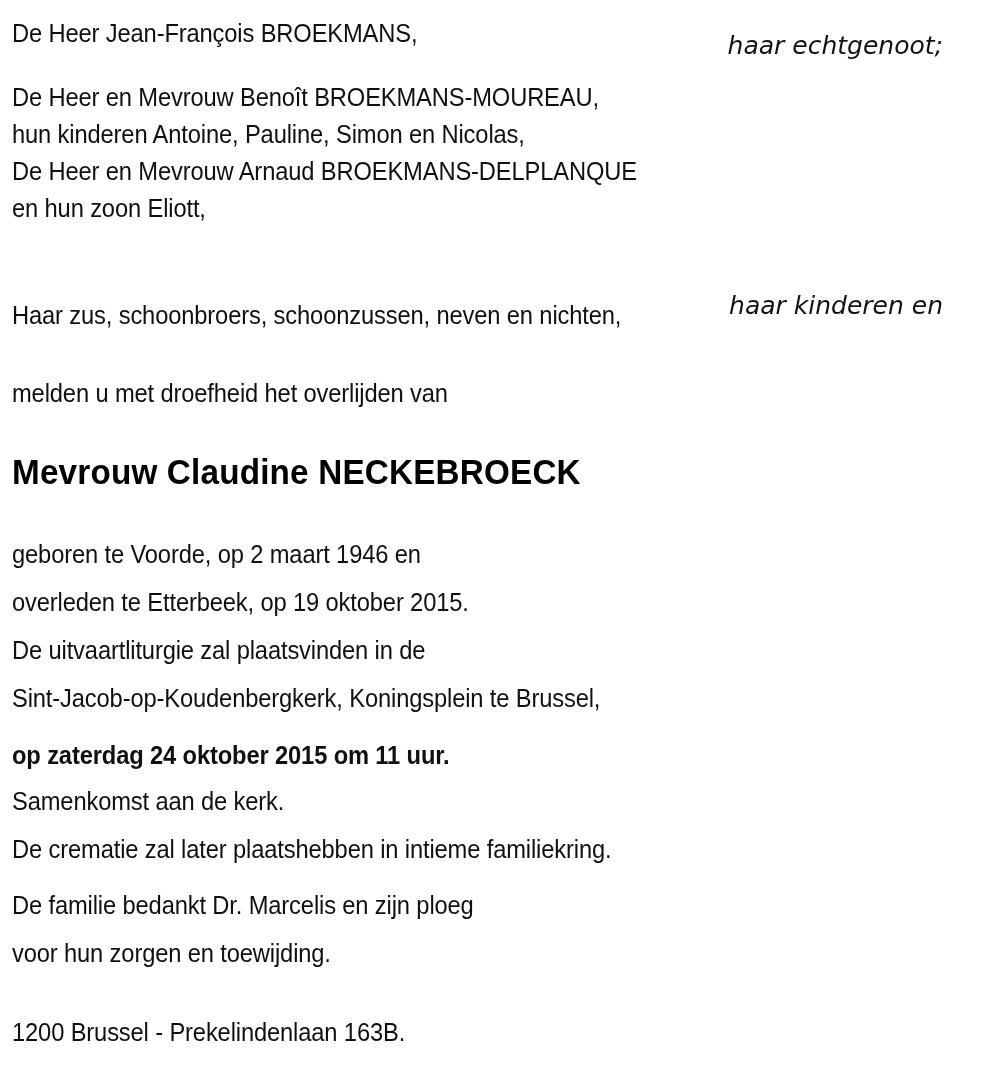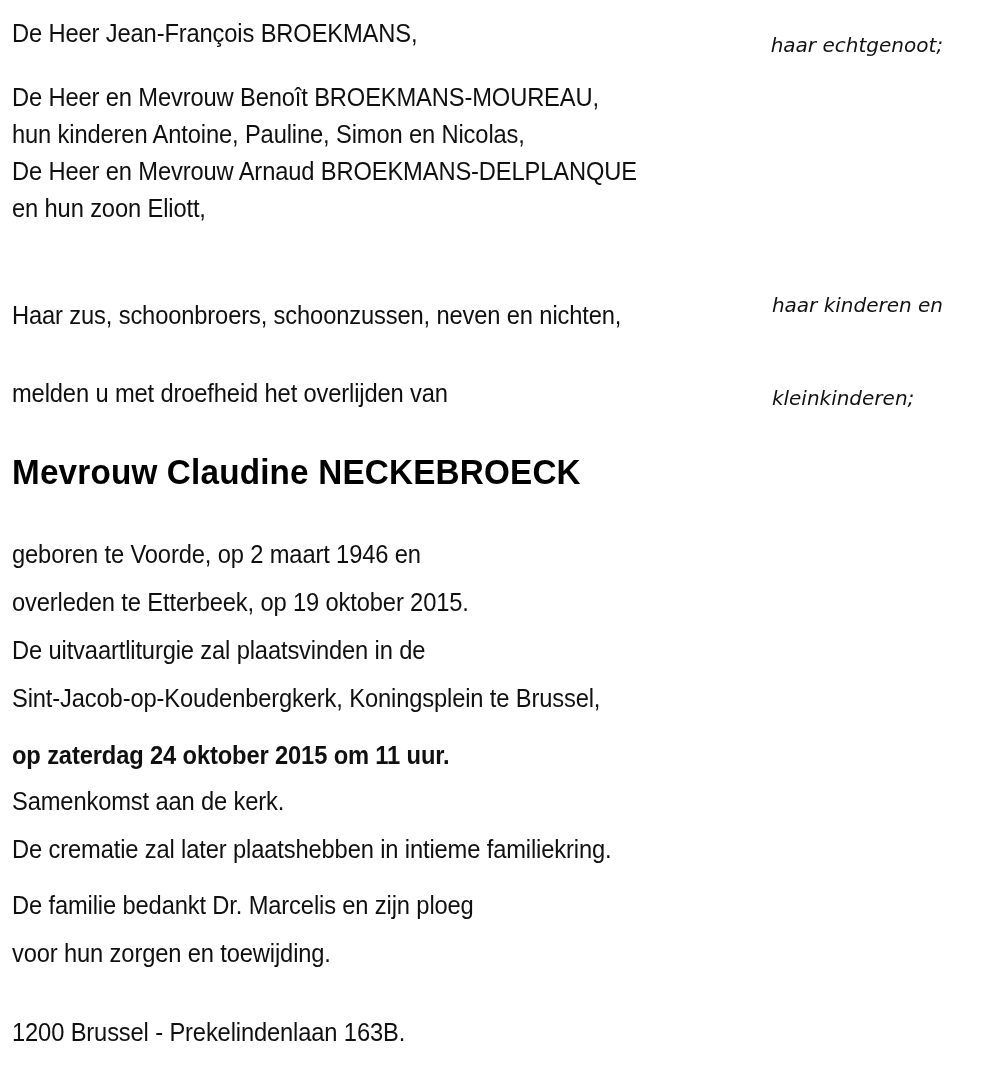--- a/index.html
+++ b/index.html
@@ -43,24 +43,24 @@
   }
 
   .line.bold {
     font-weight: 700;
   }
 
   
   .caption {
     position: absolute;
     right: 12px;
-    text-align: left;
+    text-align: right;
     white-space: pre;
     font-style: italic;
-    font-size: 20px;
+    font-size: 25px;
     line-height: 31px;
     font-weight: 400;
     color: #121212;
     font-family: "DejaVu Sans", "Liberation Sans", sans-serif;
   }
 
   
   .deceased-name {
     position: absolute;
     left: 12px;
@@ -109,21 +109,20 @@
   <div class="line y82">De Heer en Mevrouw Benoît BROEKMANS-MOUREAU,</div>
 
   <div class="line y119">hun kinderen Antoine, Pauline, Simon en Nicolas,</div>
 
   <div class="line y156">De Heer en Mevrouw Arnaud BROEKMANS-DELPLANQUE</div>
 
   <div class="line y193">en hun zoon Eliott,</div>
 
   <div class="caption cap2">
     <div>haar kinderen en</div>
-    <div>kleinkinderen;</div>
   </div>
 
   <div class="line y300">Haar zus, schoonbroers, schoonzussen, neven en nichten,</div>
 
   <div class="line y378">melden u met droefheid het overlijden van</div>
 
   <div class="deceased-name y452">Mevrouw Claudine NECKEBROECK</div>
 
   <div class="line y539">geboren te Voorde, op 2 maart 1946 en</div>
 

